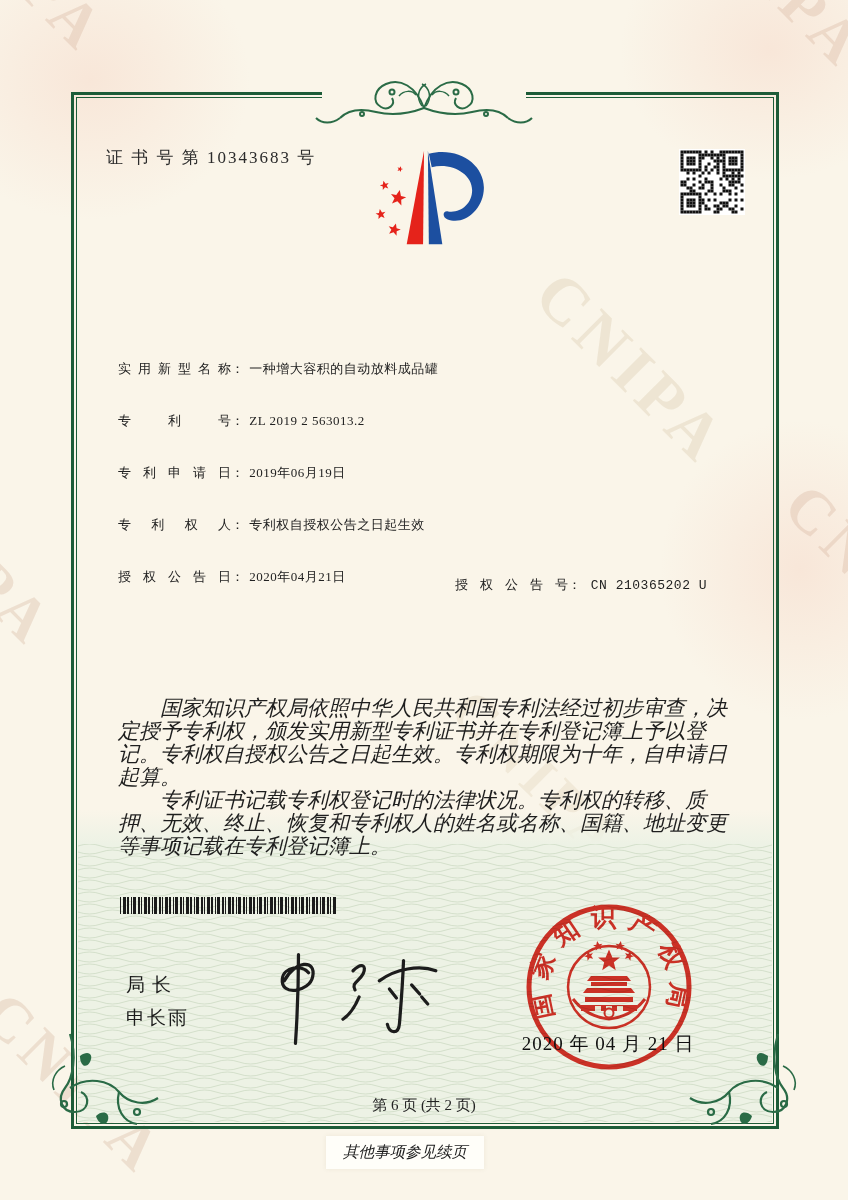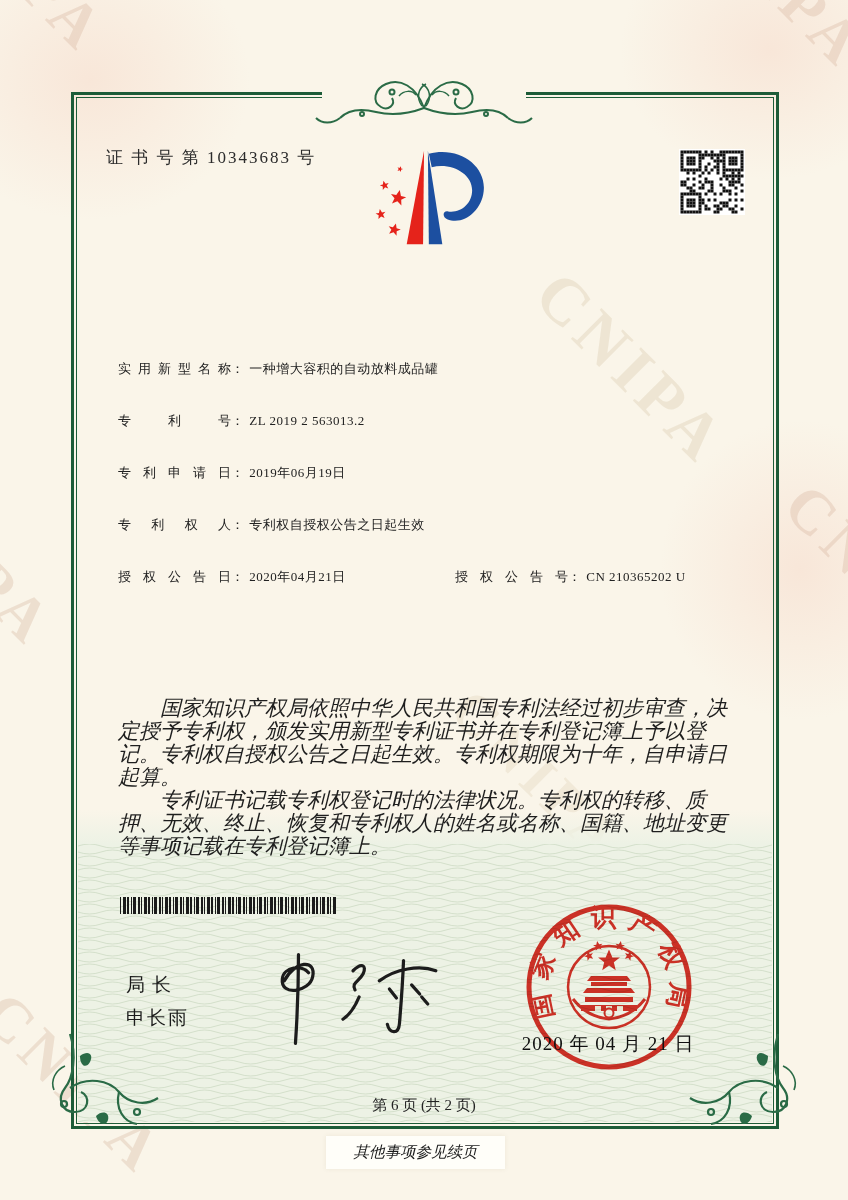--- a/index.html
+++ b/index.html
@@ -41,41 +41,41 @@
   .title{
     position:absolute;left:0;right:0;top:255px;text-align:center;
     font-size:41px;font-weight:700;letter-spacing:9px;color:#111;
   }
   
   .fields{position:absolute;left:118px;top:352px;width:616px;font-size:13px;margin-top:8px;}
   .frow{position:relative;height:52px;white-space:nowrap;}
   .flabel{display:inline-block;width:113px;text-align:justify;text-align-last:justify;vertical-align:top;}
   .fcolon{display:inline-block;}
   .fvalue{display:inline-block;margin-left:2px;letter-spacing:0.5px;}
-  .group2{position:absolute;left:337px;top:0;}
+  .group2{position:absolute;left:337px;top:8px;font-family:Liberation Mono, monospace;}
   
   .body-text{
     position:absolute;left:118px;top:697px;width:616px;
     font-size:21px;line-height:23px;font-style:italic;color:#1e1e1e;
   }
   .body-text p{margin:0;text-indent:2em;}
   
   .barcode{position:absolute;left:120px;top:897px;width:220px;height:17px;display:flex;align-items:stretch;}
   .barcode div{background:#1b1b1b;height:100%;}
   .signoff-title{position:absolute;left:126px;top:972px;font-size:19px;letter-spacing:7px;color:#1a1a1a;}
   .signoff-name{position:absolute;left:126px;top:1005px;font-size:19px;letter-spacing:2px;color:#1a1a1a;}
   .signature{position:absolute;left:250px;top:946px;width:202px;height:102px;}
   .seal{position:absolute;left:522px;top:900px;width:174px;height:174px;mix-blend-mode:multiply;opacity:0.94;}
   .seal-date{
     position:absolute;left:512px;top:1031px;width:192px;text-align:center;
     font-size:19px;letter-spacing:1px;color:#101010;
   }
   .page-num{position:absolute;left:0;right:0;top:1096px;text-align:center;font-size:15px;color:#222;}
   .note-box{
-    position:absolute;left:326px;top:1136px;width:179px;height:33px;
+    position:absolute;left:326px;top:1136px;width:158px;height:33px;
     background:#fffef9;display:flex;align-items:center;justify-content:center;
     font-size:15.5px;font-style:italic;color:#1c1c1c;box-shadow:0 0 5px rgba(90,80,40,0.08);
   }
   
   .ornament-top{position:absolute;left:304px;top:68px;width:240px;height:68px;}
   .corner{position:absolute;width:132px;height:118px;}
   .corner.left{left:36px;top:1026px;}
   .corner.right{left:680px;top:1026px;transform:scaleX(-1);}
   svg{display:block;}
 </style>

